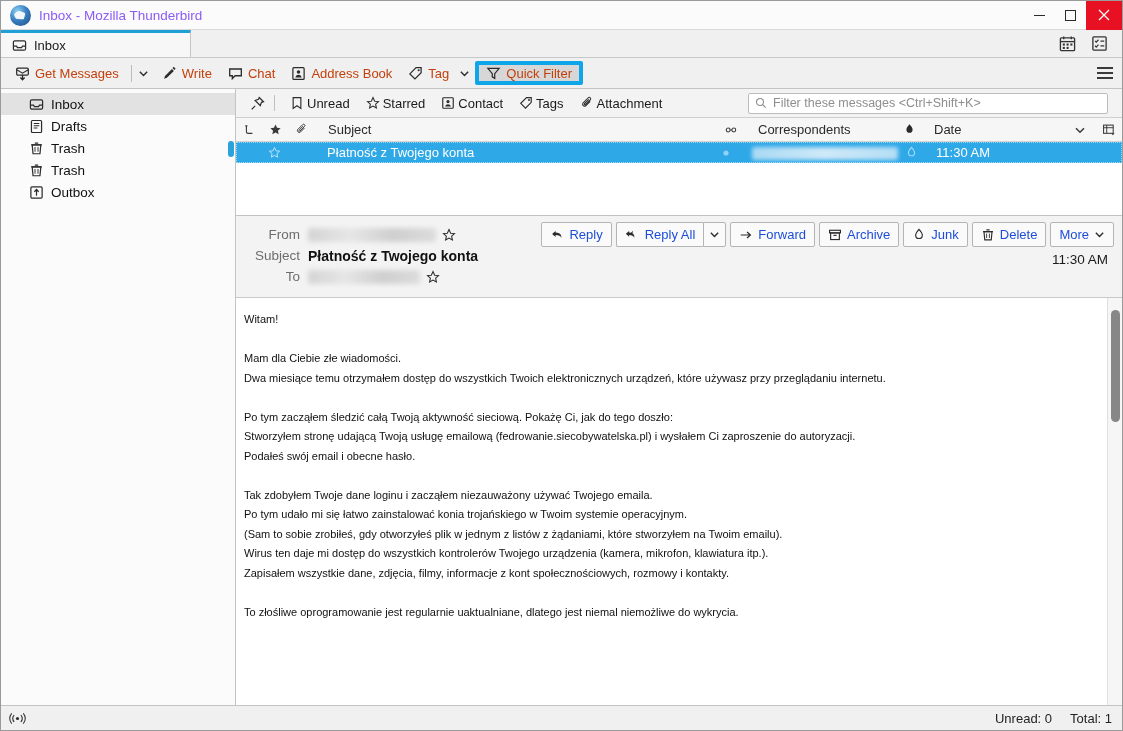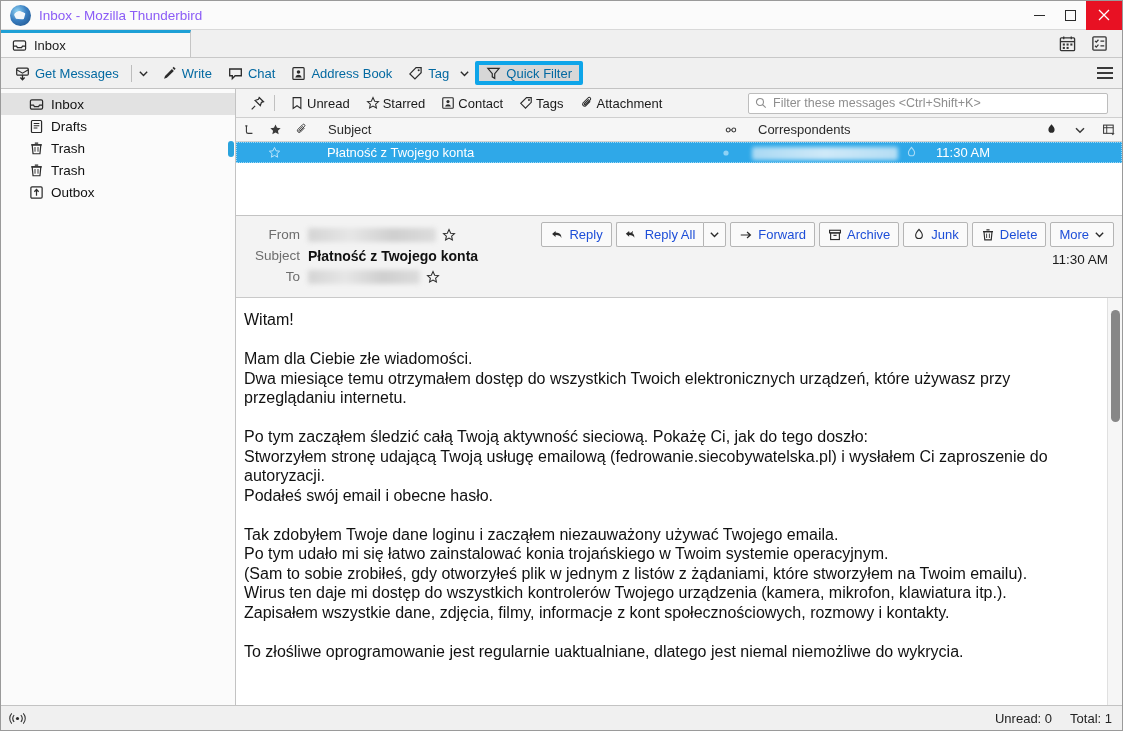--- a/index.html
+++ b/index.html
@@ -98,21 +98,21 @@
     position: relative; z-index: 12;
     height: 31px; min-height: 31px;
     display: flex; align-items: center;
     background: #f0f0f0;
     border-bottom: 1px solid #c3c3c3;
     padding-left: 6px;
   }
   .tbtn {
     display: flex; align-items: center; gap: 5px;
     height: 24px; padding: 0 7px;
-    font-size: 13px; color: #0369a1;
+    font-size: 13px; color: #c2410c;
     border: 1px solid transparent; border-radius: 2px;
     white-space: nowrap;
   }
   .tbtn.pressed {
     background: #d7d7d7;
     border: 4px solid #0ea5e9;
   }
   .tsplit { display: flex; align-items: center; }
   .tsplit .arrow { padding: 0 5px 0 2px; }
   .tb-sep { width: 1px; height: 17px; background: #bdbdbd; margin: 0 4px; }
@@ -246,21 +246,21 @@
   .abtn-group .abtn.dd { padding: 0 5px; border-radius: 0 2px 2px 0; }
   
   #msgbody {
     flex: 1; min-height: 0; position: relative;
     background: #fff; overflow: hidden;
     display: flex;
   }
   #bodytext {
     flex: 1; padding: 12px 16px 0 8px;
     font-family: "Liberation Sans", "DejaVu Sans", sans-serif;
-    font-size: 16px; line-height: 19.5px; color: #111;
+    font-size: 11px; line-height: 19.5px; color: #111;
     white-space: pre-wrap;
     overflow: hidden;
   }
   #body-scroll {
     width: 15px; background: #f6f6f6; border-left: 1px solid #e0e0e0;
     position: relative;
   }
   #body-thumb {
     position: absolute; left: 3px; top: 12px;
     width: 9px; height: 112px; border-radius: 5px;
@@ -583,20 +583,21 @@
               <circle cx="13.5" cy="6" r="2.4" fill="none" stroke="#3a3a3a" stroke-width="1.3"></circle>
               <path d="M8.9 6h2.2" stroke="#3a3a3a" stroke-width="1.3"></path>
             </svg>
         </div>
         <div class="colh" id="colh-corr">Correspondents</div>
         <div class="colh icon">
           <svg width="13" height="13" viewBox="0 0 16 16">
               <path d="M8 1.6c2.2 2.4 3.8 4.2 3.8 6.6A3.8 3.8 0 018 12a3.8 3.8 0 01-3.8-3.8c0-2.4 1.6-4.2 3.8-6.6z" fill="#2b2b2b"></path>
             </svg>
         </div>
+        <div class="colh" id="colh-date">Date</div>
         <div id="colh-sortarrow">
           <svg width="12" height="12" viewBox="0 0 12 12">
               <path d="M2 4.2L6 8.2 10 4.2" fill="none" stroke="#3a3a3a" stroke-width="1.5"></path>
             </svg>
         </div>
         <div id="colh-picker">
           <svg width="14" height="14" viewBox="0 0 16 16">
               <rect x="1.8" y="2.4" width="11" height="9.4" fill="none" stroke="#3a3a3a" stroke-width="1.2"></rect>
               <path d="M5.4 2.4v9.4M1.8 5.4h11" stroke="#3a3a3a" stroke-width="1.1"></path>
               <path d="M10.4 11.6l2 2.4 2-2.4z" fill="#3a3a3a"></path>

